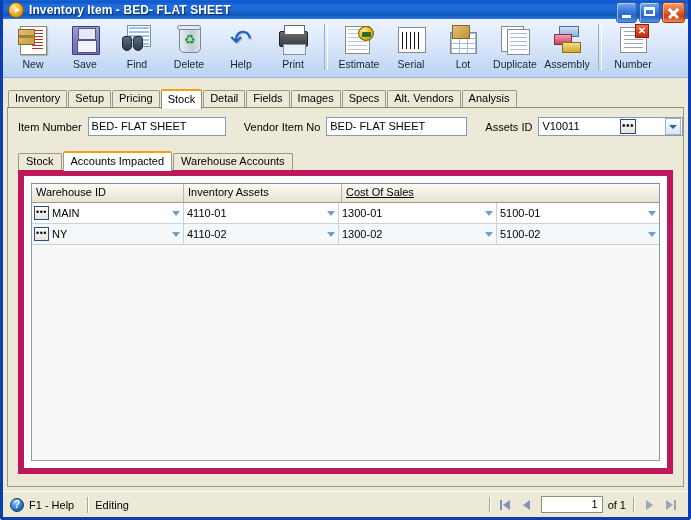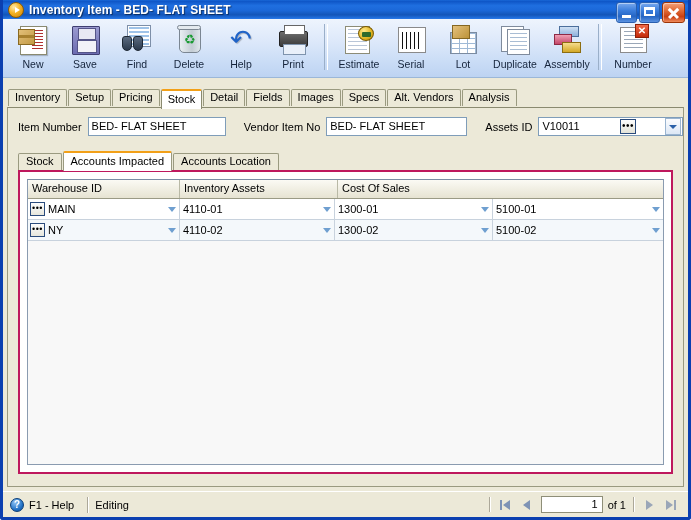--- a/index.html
+++ b/index.html
@@ -354,21 +354,21 @@
 
   
   .client {
     position: absolute;
     left: 0; right: 0; top: 86px; bottom: 26px;
     background: #ece9d8;
   }
 
   
   .tabrow {
-    display: flex; align-items: flex-start;
+    display: flex; align-items: center;
     padding: 3px 0 0 5px;
     height: 21px;
     box-sizing: border-box;
   }
   .tab {
     height: 17px;
     box-sizing: border-box;
     padding: 0 6px;
     margin-right: 1px;
     background: #ece9d8;
@@ -491,21 +491,21 @@
     line-height: 17px;
     background: #fff;
     border-top: 2px solid #f2a018;
     position: relative; z-index: 3;
     margin-bottom: -1px;
   }
   .subpanel {
     position: absolute;
     left: 0; right: 0; top: 20px; bottom: 0;
     background: #ffffff;
-    border: 2px solid #be185d;
+    border: 6px solid #be185d;
     box-sizing: border-box;
     padding: 6px;
   }
 
   
   .grid {
     position: absolute;
     left: 7px; right: 7px; top: 7px; bottom: 7px;
     border: 1px solid #8a9bb0;
     border-top-color: #7a8da4;
@@ -804,30 +804,30 @@
           <span class="btn-chev">
               <i class="chev"></i>
             </span>
         </div>
       </div>
 
       <div class="subtabwrap">
         <div class="subtabrow">
           <div class="subtab">Stock</div>
           <div class="subtab active">Accounts Impacted</div>
-          <div class="subtab">Accounts Location</div>
+          <div class="subtab">Warehouse Accounts</div>
         </div>
 
         <div class="subpanel">
           <div class="grid">
 
             <div class="grid-head">
               <div class="gh" style="width:152px;">Warehouse ID</div>
               <div class="gh" style="width:158px;">Inventory Assets</div>
-              <div class="gh grid-filler" style="border-right:none;">Cost Of Sales</div>
+              <div class="gh grid-filler" style="border-right:none;text-decoration:underline;">Cost Of Sales</div>
             </div>
 
             <div class="grid-row r0">
               <div class="gc" style="width:152px;">
                 <span class="cell-ell">•••</span>
                 <span class="cellval">MAIN</span>
                 <span class="cell-chev">
                     <i class="chev"></i>
                   </span>
               </div>

